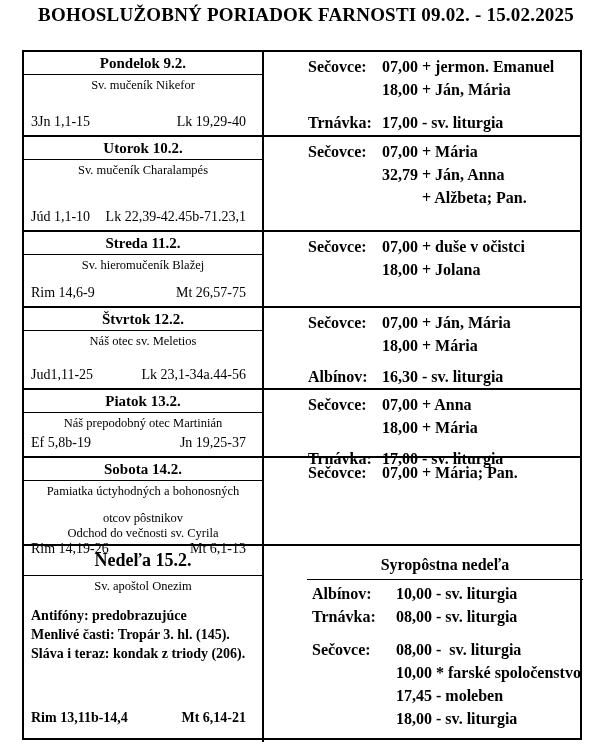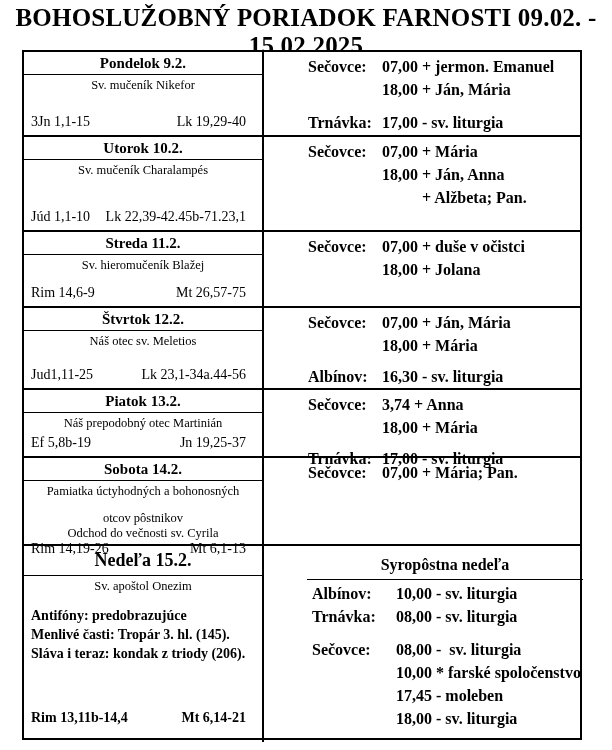--- a/index.html
+++ b/index.html
@@ -2,21 +2,21 @@
 <html><head>
 <meta charset="utf-8">
 <style>
   html,body{margin:0;padding:0;}
   body{
     width:612px;height:750px;position:relative;background:#ffffff;color:#000000;
     font-family:"Liberation Serif","DejaVu Serif",serif;
     overflow:hidden;
   }
   .title{
-    margin:4px 0 0 0;text-align:center;font-size:25px;font-weight:bold;letter-spacing:0.2px;
+    margin:4px 0 0 0;text-align:center;font-size:19px;font-weight:bold;letter-spacing:0.2px;
   }
   .schedule{
     position:absolute;left:22px;top:50px;width:560px;height:690px;
     border:2px solid #000;box-sizing:border-box;background:#fff;
   }
   .row{display:flex;border-bottom:2px solid #000;box-sizing:border-box;gap:39px;}
   .row:last-child{border-bottom:none;}
   .left{
     width:240px;flex:0 0 240px;box-sizing:border-box;border-right:2px solid #000;
     display:flex;flex-direction:column;
@@ -90,21 +90,21 @@
           <span>Lk 22,39-42.45b-71.23,1</span>
         </div>
       </div>
       <div class="right">
         <div class="svc">
             <span class="place">Sečovce:</span>
             <span class="txt">07,00 + Mária</span>
           </div>
         <div class="svc">
             <span class="place"></span>
-            <span class="txt">18,00 + Ján, Anna</span>
+            <span class="txt">32,79 + Ján, Anna</span>
           </div>
         <div class="svc indent">
             <span class="place"></span>
             <span class="txt">+ Alžbeta; Pan.</span>
           </div>
       </div>
     </div>
 
     <div class="row" style="height:76px">
       <div class="left">
@@ -157,21 +157,21 @@
         <div class="day">Piatok 13.2.</div>
         <div class="feast">Náš prepodobný otec Martinián</div>
         <div class="readings">
           <span>Ef 5,8b-19</span>
           <span>Jn 19,25-37</span>
         </div>
       </div>
       <div class="right">
         <div class="svc">
             <span class="place">Sečovce:</span>
-            <span class="txt">3,74 + Anna</span>
+            <span class="txt">07,00 + Anna</span>
           </div>
         <div class="svc">
             <span class="place"></span>
             <span class="txt">18,00 + Mária</span>
           </div>
         <div class="svc gap-sm">
             <span class="place">Trnávka:</span>
             <span class="txt">17,00 - sv. liturgia</span>
           </div>
       </div>

